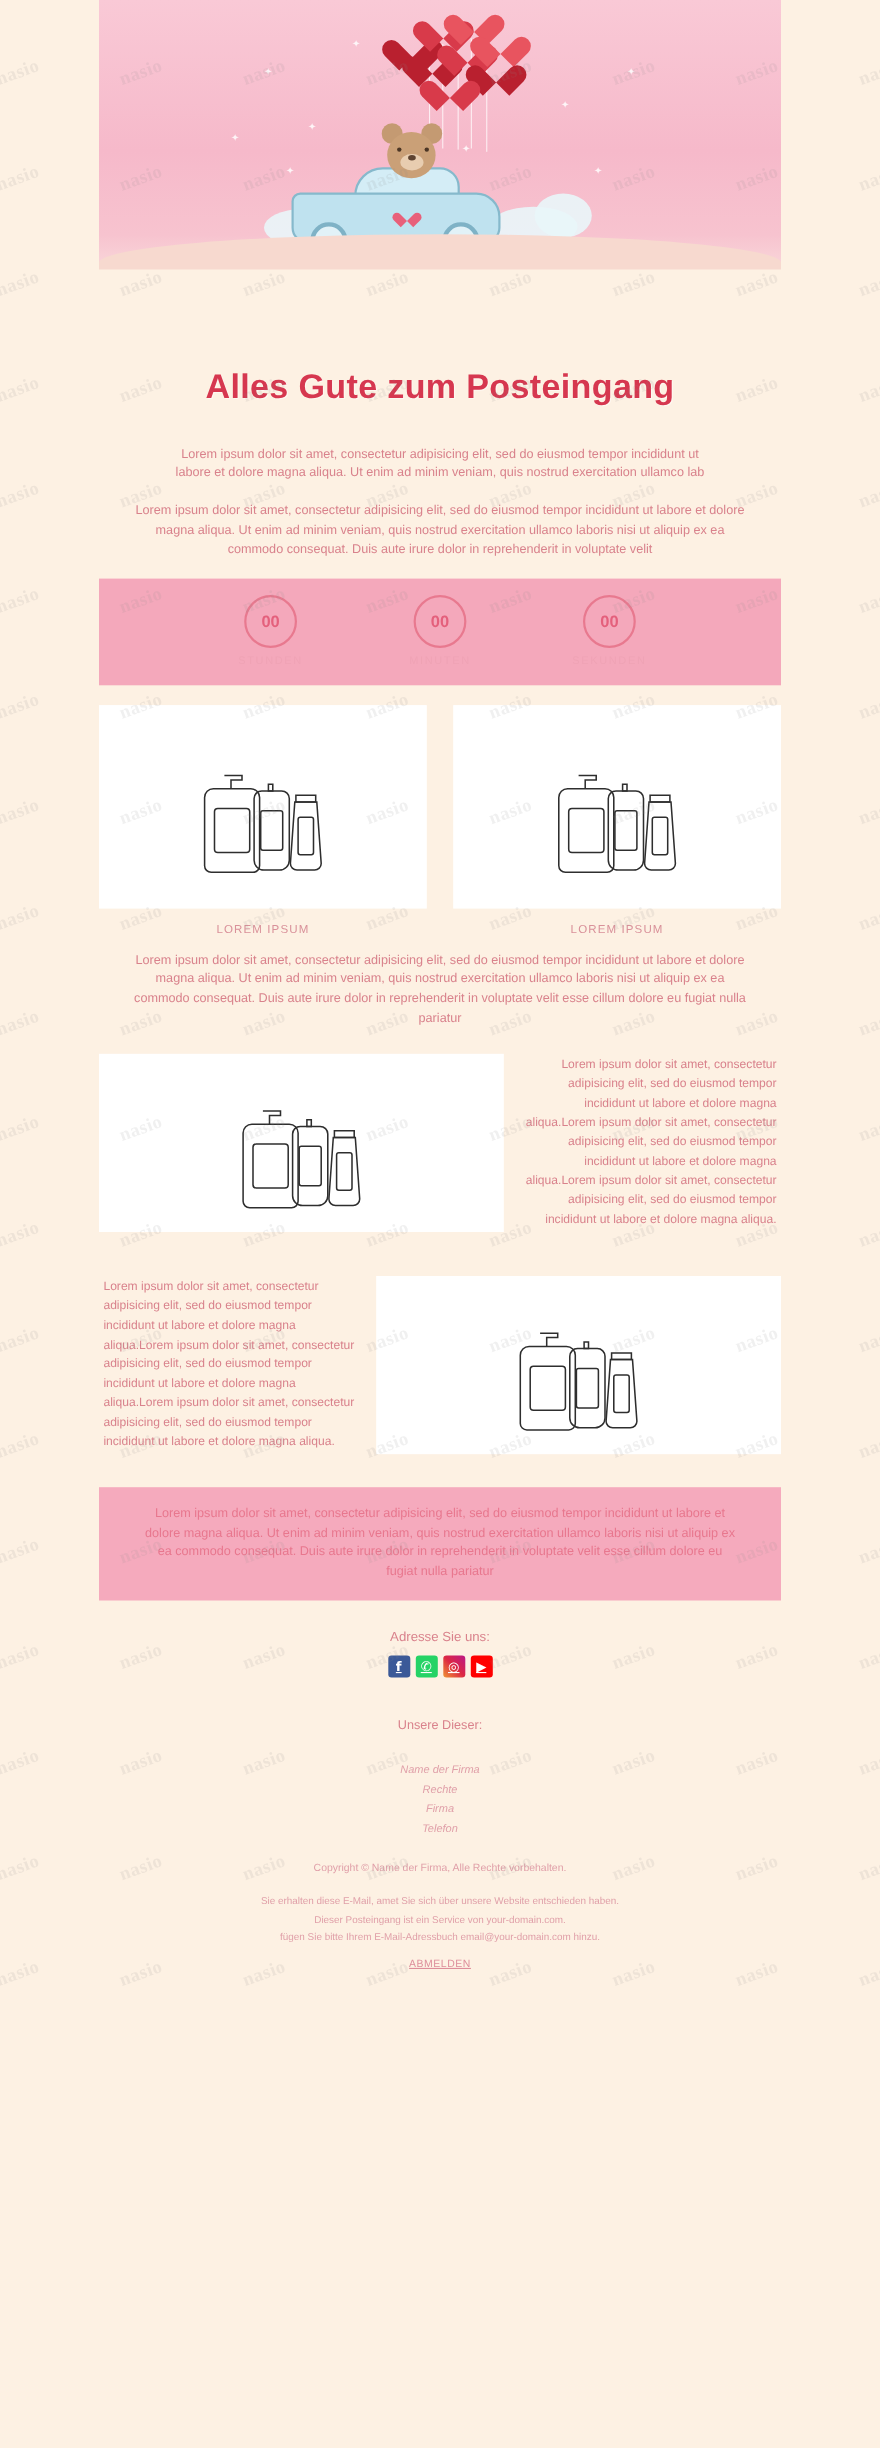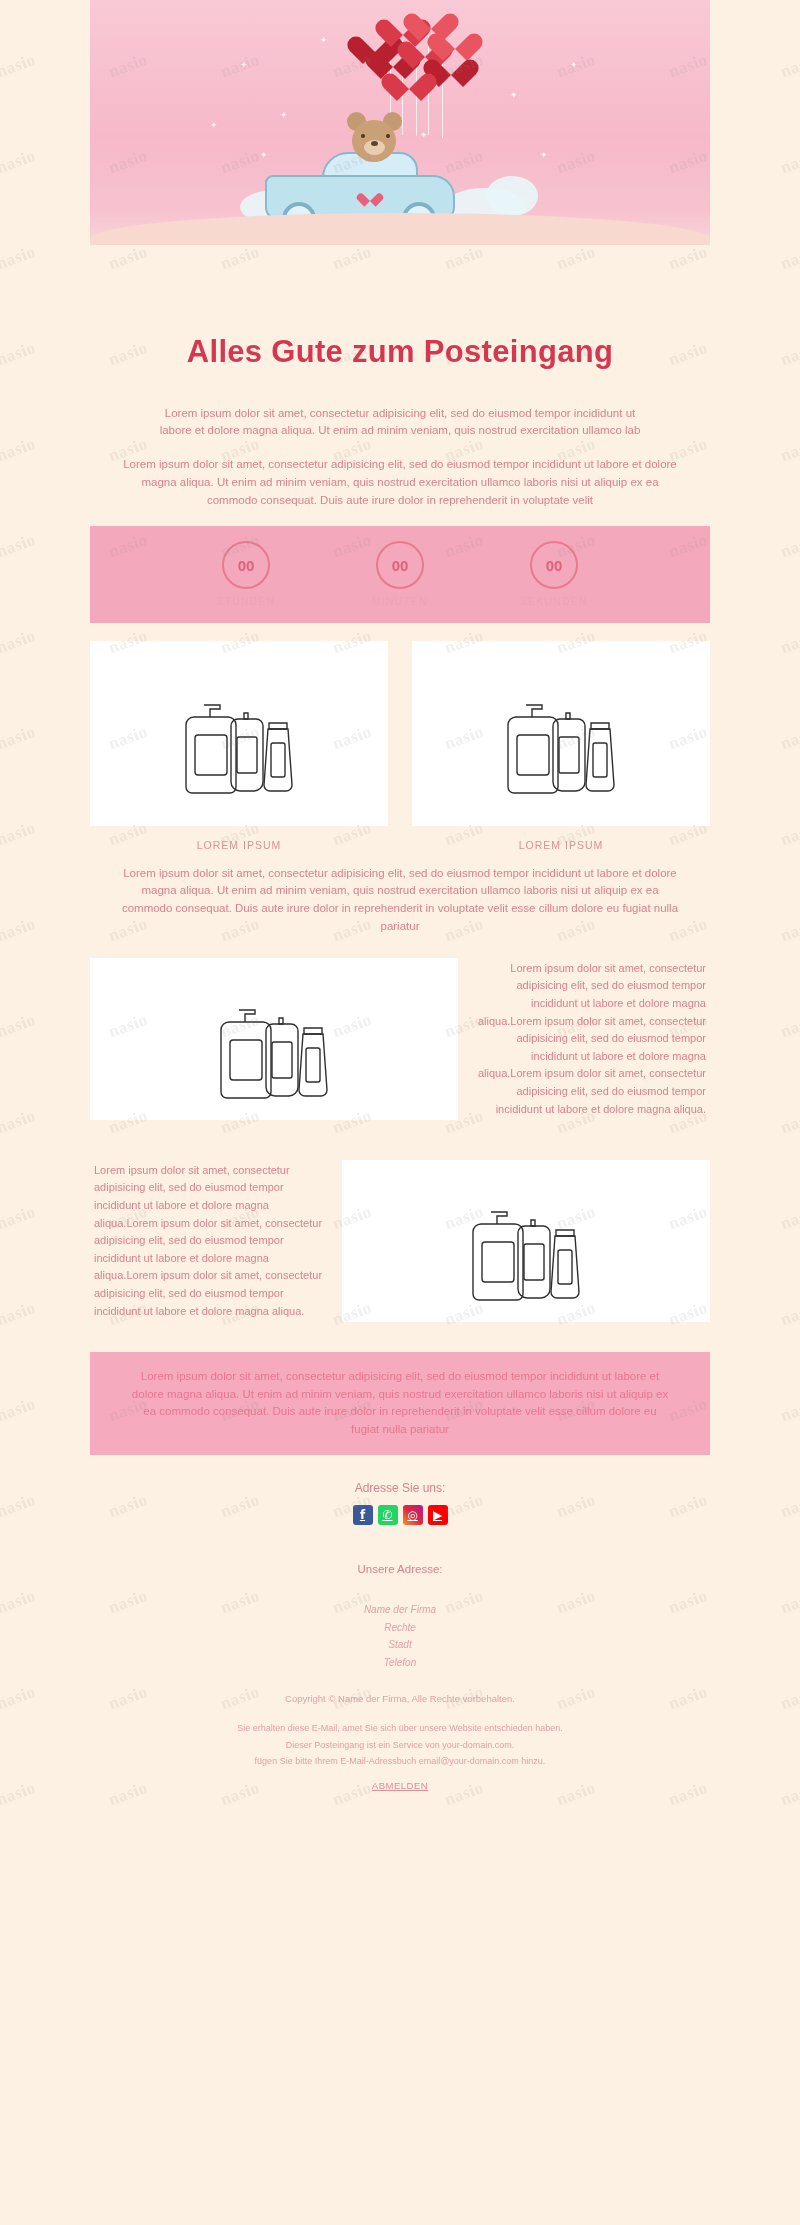--- a/index.html
+++ b/index.html
@@ -509,25 +509,25 @@
 
   <div class="container">
     <div class="follow">Adresse Sie uns:</div>
     <div class="social">
       <a class="sicon fb" href="#">f</a>
       <a class="sicon wa" href="#">✆</a>
       <a class="sicon ig" href="#">◎</a>
       <a class="sicon yt" href="#">▶</a>
     </div>
 
-    <div class="addr-title">Unsere Adresse:</div>
+    <div class="addr-title">Unsere Dieser:</div>
     <div class="addr-lines">
       <div>Name der Firma</div>
       <div>Rechte</div>
-      <div>Stadt</div>
+      <div>Firma</div>
       <div>Telefon</div>
     </div>
 
     <div class="copyright">Copyright © Name der Firma, Alle Rechte vorbehalten.</div>
 
     <div class="legal">
       <div>Sie erhalten diese E-Mail, amet Sie sich über unsere Website entschieden haben.</div>
       <div>Dieser Posteingang ist ein Service von your-domain.com.</div>
       <div>fügen Sie bitte Ihrem E-Mail-Adressbuch email@your-domain.com hinzu.</div>
     </div>

